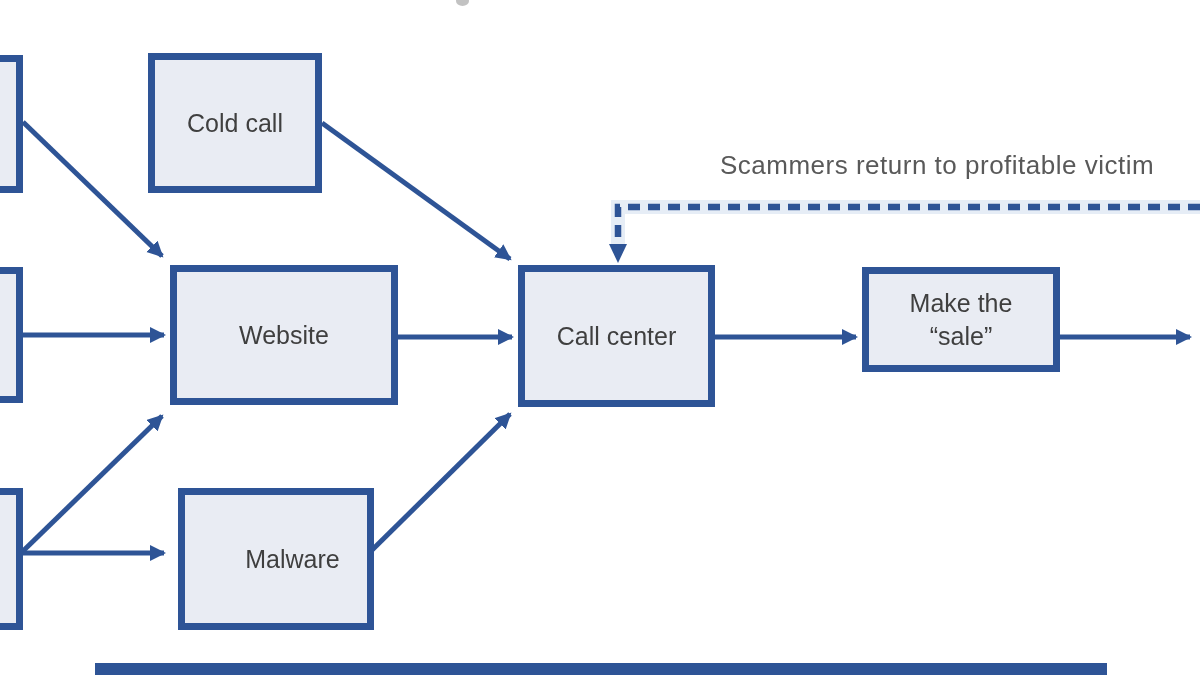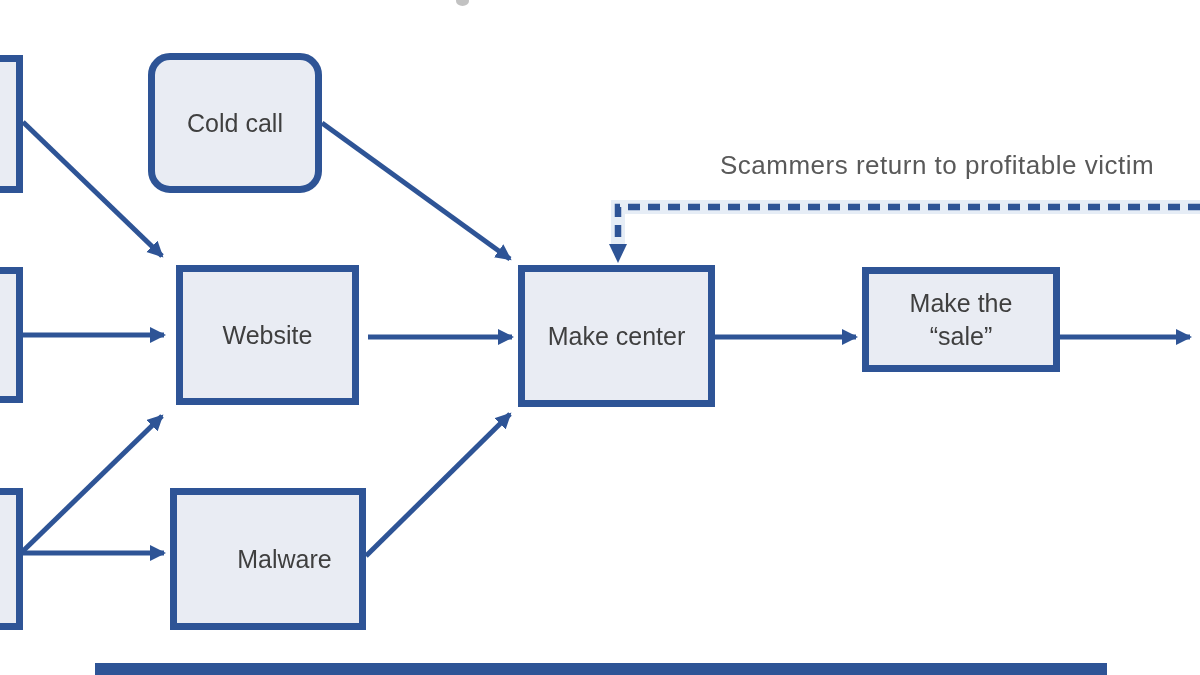--- a/index.html
+++ b/index.html
@@ -23,23 +23,23 @@
     background: #e9ecf3;
     display: flex;
     align-items: center;
     justify-content: center;
     text-align: center;
     color: #3f3f3f;
     font-size: 25px;
     line-height: 1.3;
     white-space: pre-line;
   }
-  .node-cold-call   { left: 148px; top: 53px;  width: 174px; height: 140px; border-radius: 22px; }
-  .node-website     { left: 170px; top: 265px; width: 183px; height: 140px; margin-left: 6px; }
-  .node-malware     { left: 170px; top: 488px; width: 196px; height: 142px; padding-left: 33px; }
+  .node-cold-call   { left: 148px; top: 53px;  width: 174px; height: 140px; }
+  .node-website     { left: 170px; top: 265px; width: 228px; height: 140px; }
+  .node-malware     { left: 178px; top: 488px; width: 196px; height: 142px; padding-left: 33px; }
   .node-call-center { left: 518px; top: 265px; width: 197px; height: 142px; }
   .node-make-sale   { left: 862px; top: 267px; width: 198px; height: 105px; }
   .node-offscreen-top    { left: -60px; top: 55px;  width: 83px; height: 138px; }
   .node-offscreen-middle { left: -60px; top: 267px; width: 83px; height: 136px; }
   .node-offscreen-bottom { left: -60px; top: 488px; width: 83px; height: 142px; }
   .annotation {
     position: absolute;
     left: 720px;
     top: 150px;
     font-size: 26px;
@@ -102,21 +102,21 @@
   <div class="node node-cold-call">
     <span>Cold call</span>
   </div>
   <div class="node node-website">
     <span>Website</span>
   </div>
   <div class="node node-malware">
     <span>Malware</span>
   </div>
   <div class="node node-call-center">
-    <span>Make center</span>
+    <span>Call center</span>
   </div>
   <div class="node node-make-sale">
     <span>Make the
 “sale”</span>
   </div>
 
   <div class="annotation">Scammers return to profitable victim</div>
 
   <div class="top-fragment"></div>
 

